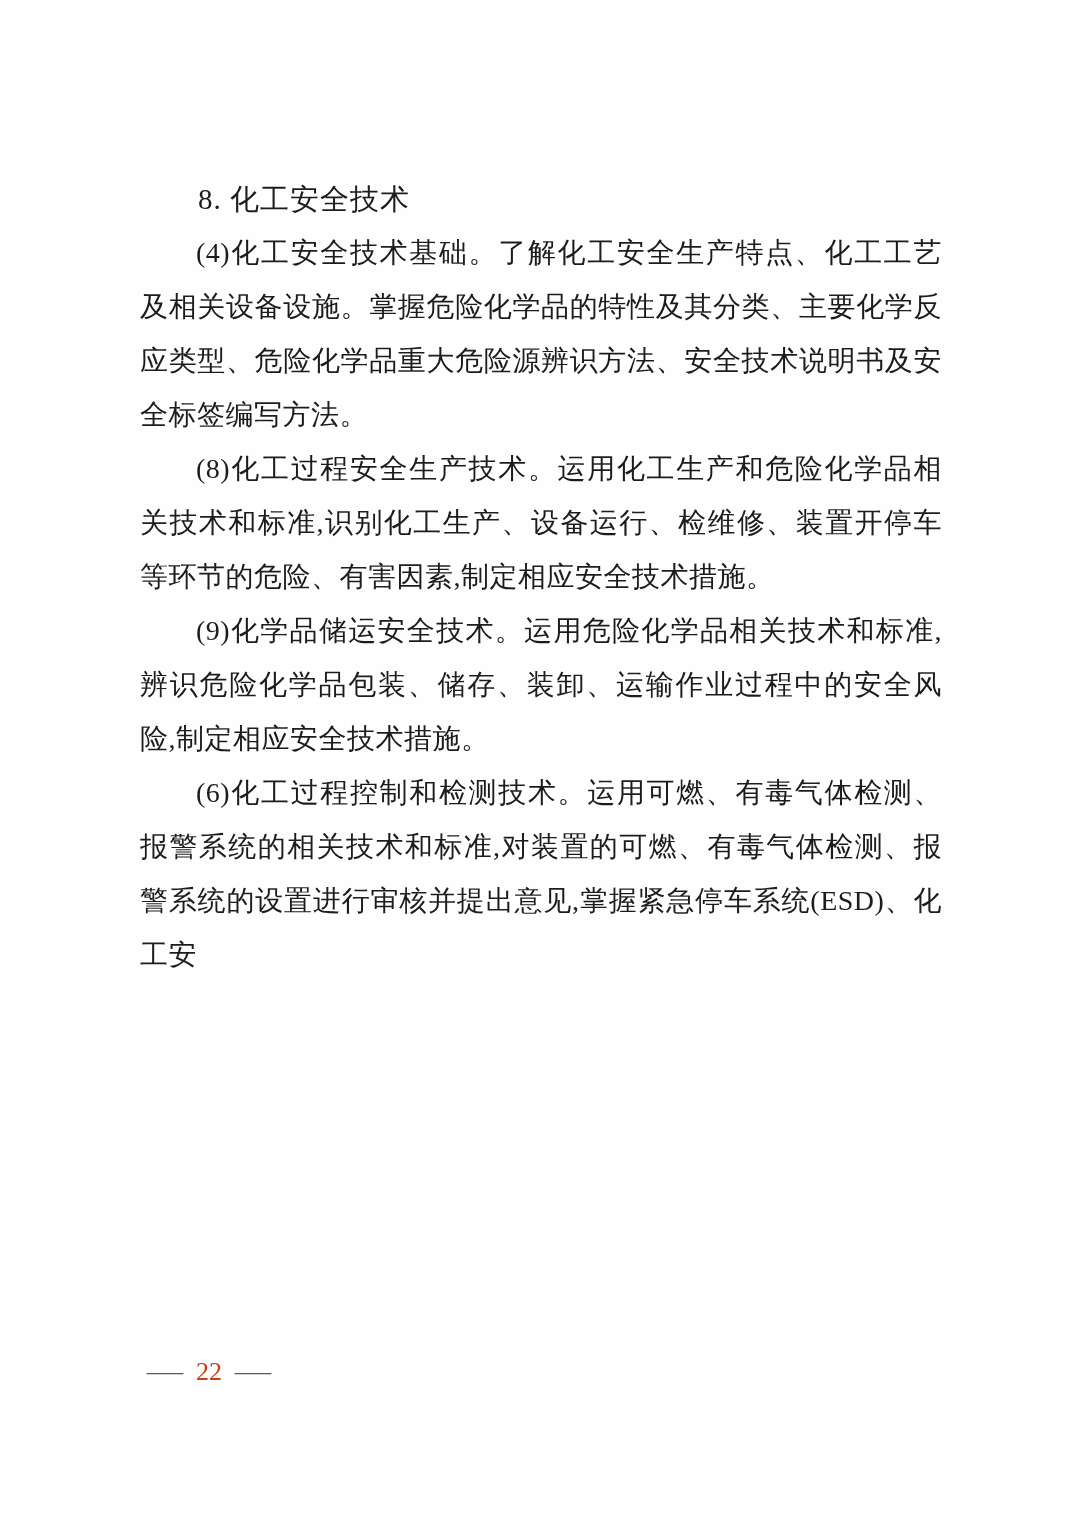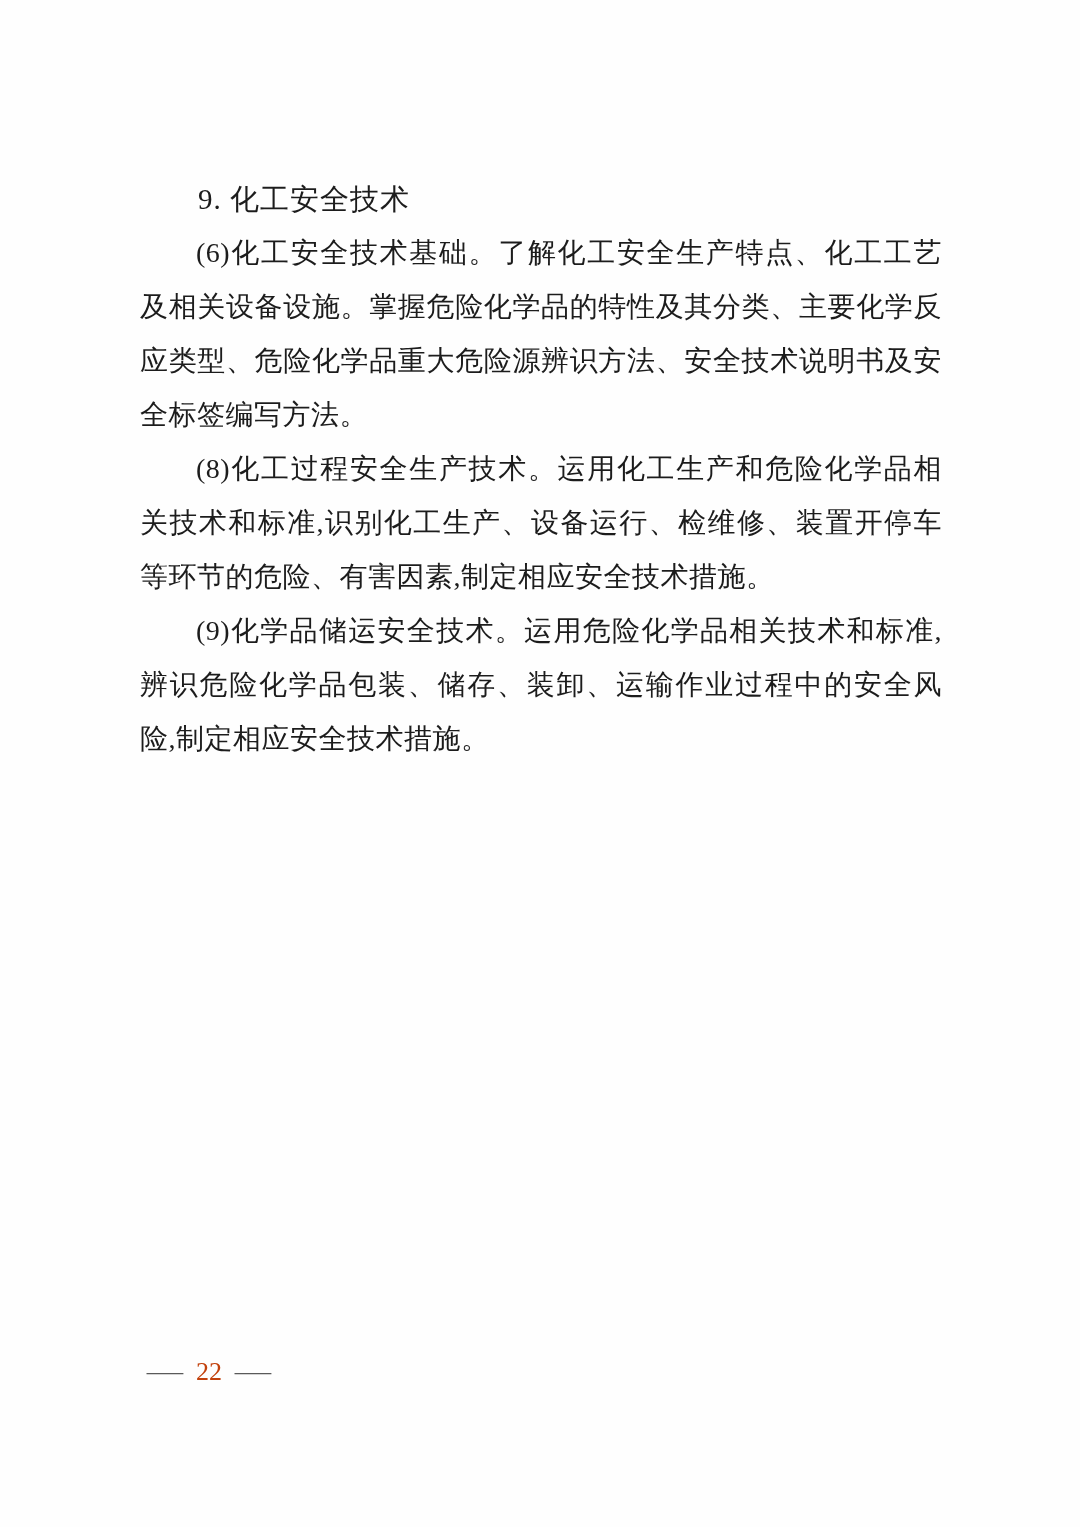--- a/index.html
+++ b/index.html
@@ -57,24 +57,25 @@
   }
   .footer .page-num {
     color: #c2410c;
   }
 </style>
 </head>
 <body>
 
 <div class="page">
   <div class="content">
-    <h2 class="heading">9. 化工安全技术</h2>
-    <p class="para">(6)化工安全技术基础。了解化工安全生产特点、化工工艺及相关设备设施。掌握危险化学品的特性及其分类、主要化学反应类型、危险化学品重大危险源辨识方法、安全技术说明书及安全标签编写方法。</p>
+    <h2 class="heading">8. 化工安全技术</h2>
+    <p class="para">(4)化工安全技术基础。了解化工安全生产特点、化工工艺及相关设备设施。掌握危险化学品的特性及其分类、主要化学反应类型、危险化学品重大危险源辨识方法、安全技术说明书及安全标签编写方法。</p>
     <p class="para">(8)化工过程安全生产技术。运用化工生产和危险化学品相关技术和标准,识别化工生产、设备运行、检维修、装置开停车等环节的危险、有害因素,制定相应安全技术措施。</p>
     <p class="para">(9)化学品储运安全技术。运用危险化学品相关技术和标准,辨识危险化学品包装、储存、装卸、运输作业过程中的安全风险,制定相应安全技术措施。</p>
+    <p class="para">(6)化工过程控制和检测技术。运用可燃、有毒气体检测、报警系统的相关技术和标准,对装置的可燃、有毒气体检测、报警系统的设置进行审核并提出意见,掌握紧急停车系统(ESD)、化工安</p>
   </div>
 
   <div class="footer">
     <span class="dash">—</span>
     <span class="page-num">22</span>
     <span class="dash">—</span>
   </div>
 </div>
 
 </body></html>

